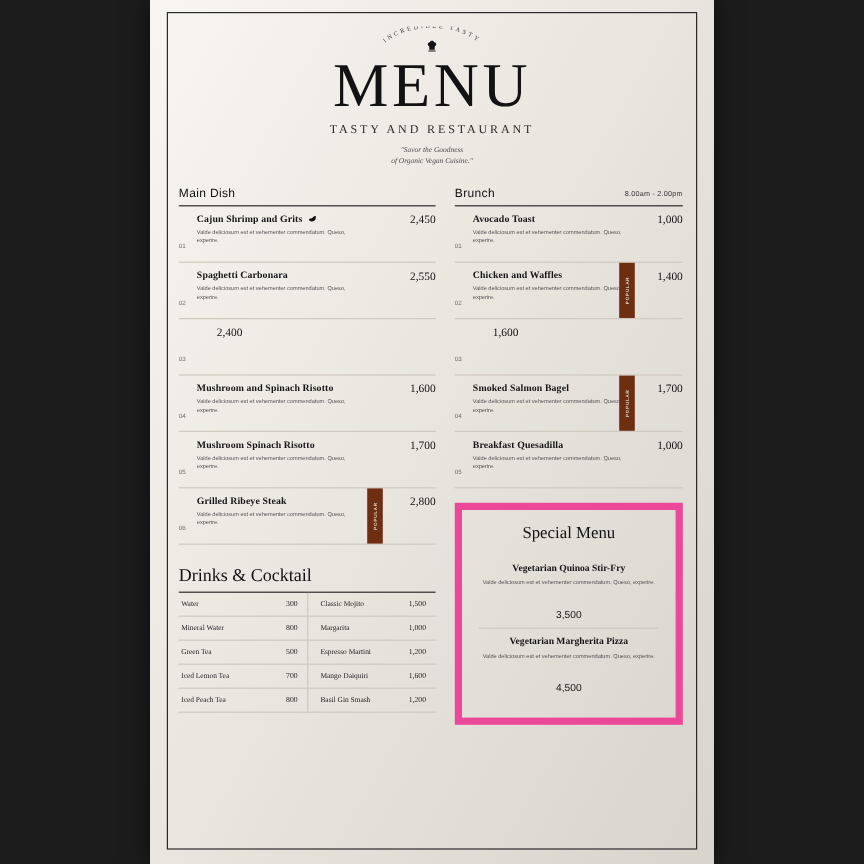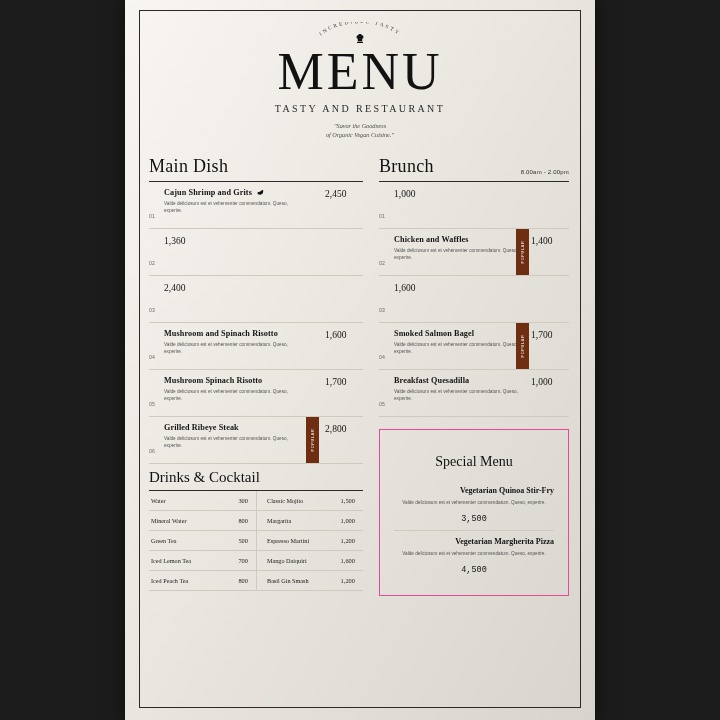--- a/index.html
+++ b/index.html
@@ -51,22 +51,22 @@
   
   .cols{display:flex;margin-top:16px;gap:16px;}
   .col-left{width:214px;}
   .col-right{width:190px;}
 
   .sec-head{
     display:flex;align-items:flex-end;justify-content:space-between;
     border-bottom:1px solid #2b2b2b;padding-bottom:4px;margin-bottom:0;
   }
   .sec-title{
-    font-family:Liberation Serif, serif;
-    font-size:18px;color:#111;letter-spacing:.3px;
+    font-family:Liberation Sans, sans-serif;
+    font-size:10px;color:#111;letter-spacing:.3px;
   }
   .sec-hours{font-size:6px;color:#333;padding-bottom:2px;letter-spacing:.2px;}
 
   .item{
     position:relative;
     display:flex;align-items:flex-start;
     border-bottom:1px solid #cfc9bf;
     padding:6px 0 6px 0;
     min-height:34px;
   }
@@ -81,71 +81,71 @@
     font-family:"Liberation Serif", serif;
     font-size:8.2px;font-weight:bold;color:#141414;letter-spacing:.1px;
     display:flex;align-items:center;gap:4px;
   }
   .item-desc{
     font-size:4.7px;color:#555;line-height:1.55;margin-top:3px;max-width:125px;
   }
   .price{
     font-family:"Liberation Serif", serif;
     font-size:9.5px;color:#141414;
-    width:38px;text-align:left;flex:0 0 38px;
+    width:38px;text-align:right;flex:0 0 38px;
     padding-top:1px;
   }
   .shrimp-icon{display:inline-block;width:9px;height:8px;}
 
   
   .ribbon{
     position:absolute;right:44px;top:0;bottom:0;width:13px;
     background:#6e2e12;
   }
   .ribbon span{
     position:absolute;left:50%;top:50%;
     transform:translate(-50%,-50%) rotate(-90deg);
     font-size:3.8px;letter-spacing:.7px;color:#fff;white-space:nowrap;
   }
   .ribbon.right-edge{right:40px;}
 
   
-  .drinks-wrap{margin-top:5px;}
+  .drinks-wrap{margin-top:18px;}
   .drinks-title{
     font-family:"Liberation Serif", serif;font-size:15px;color:#111;
     border-bottom:1px solid #2b2b2b;padding-bottom:4px;
   }
   .drinks-grid{display:flex;gap:0;}
   .drinks-col{width:50%;}
   .drink-row{
     display:flex;justify-content:space-between;align-items:center;
     border-bottom:1px solid #cfc9bf;
     padding:6px 8px 6px 2px;
   }
   .drinks-col.second .drink-row{padding-left:10px;border-left:1px solid #cfc9bf;}
   .drink-name{font-size:6.2px;color:#1c1c1c;font-family:"Liberation Serif", serif;}
   .drink-price{font-size:6.4px;color:#1c1c1c;font-family:"Liberation Serif", serif;}
 
   
   .special{
-    border:1px solid #ec4899;margin-top:12px;padding:24px 14px 14px;
+    border:6px solid #ec4899;margin-top:12px;padding:12px 14px 14px;
     text-align:center;
   }
   .special-title{
     font-family:"Liberation Serif", serif;font-size:14px;color:#111;
     margin-bottom:10px;
   }
   .sp-item{padding:6px 0;}
   .sp-item + .sp-item{border-top:1px solid #cfc9bf;}
   .sp-name{
-    font-family:"Liberation Serif", serif;font-size:8px;font-weight:bold;color:#141414;text-align:right;
+    font-family:"Liberation Serif", serif;font-size:8px;font-weight:bold;color:#141414;
   }
   .sp-desc{font-size:4.7px;color:#555;line-height:1.55;margin-top:4px;}
   .sp-price{
-    font-family:Liberation Mono, monospace;font-size:8.5px;color:#141414;margin-top:8px;
+    font-family:Liberation Sans, sans-serif;font-size:8.5px;color:#141414;margin-top:18px;
   }
 </style>
 </head>
 <body>
 
 <div class="page">
   <div class="border-frame"></div>
   <div class="inner">
 
     <div class="header">
@@ -186,21 +186,27 @@
                 <path d="M20 6c-3 0-5 1-7 3-2 2-4 3-6 3-2 0-4 1-4 3 0 3 3 5 7 5 5 0 10-4 10-9 0-2 0-4 0-5z" fill="#141414"></path>
               </svg>
             </div>
             <div class="item-desc">Valde deliciosum est et vehementer commendatum. Queso, experire.</div>
           </div>
           <div class="price">2,450</div>
         </div>
 
         <div class="item">
           <div class="idx">02</div>
-          <div class="price">1,360</div>
+          <div class="item-body">
+            <div class="item-name">
+                <span>Spaghetti Carbonara</span>
+              </div>
+            <div class="item-desc">Valde deliciosum est et vehementer commendatum. Queso, experire.</div>
+          </div>
+          <div class="price">2,550</div>
         </div>
 
         <div class="item">
           <div class="idx">03</div>
           <div class="price">2,400</div>
         </div>
 
         <div class="item">
           <div class="idx">04</div>
           <div class="item-body">
@@ -289,20 +295,26 @@
       </div>
 
       <div class="col-right">
         <div class="sec-head">
           <div class="sec-title">Brunch</div>
           <div class="sec-hours">8.00am - 2.00pm</div>
         </div>
 
         <div class="item">
           <div class="idx">01</div>
+          <div class="item-body">
+            <div class="item-name">
+                <span>Avocado Toast</span>
+              </div>
+            <div class="item-desc">Valde deliciosum est et vehementer commendatum. Queso, experire.</div>
+          </div>
           <div class="price">1,000</div>
         </div>
 
         <div class="item">
           <div class="idx">02</div>
           <div class="item-body">
             <div class="item-name">
                 <span>Chicken and Waffles</span>
               </div>
             <div class="item-desc">Valde deliciosum est et vehementer commendatum. Queso, experire.</div>

